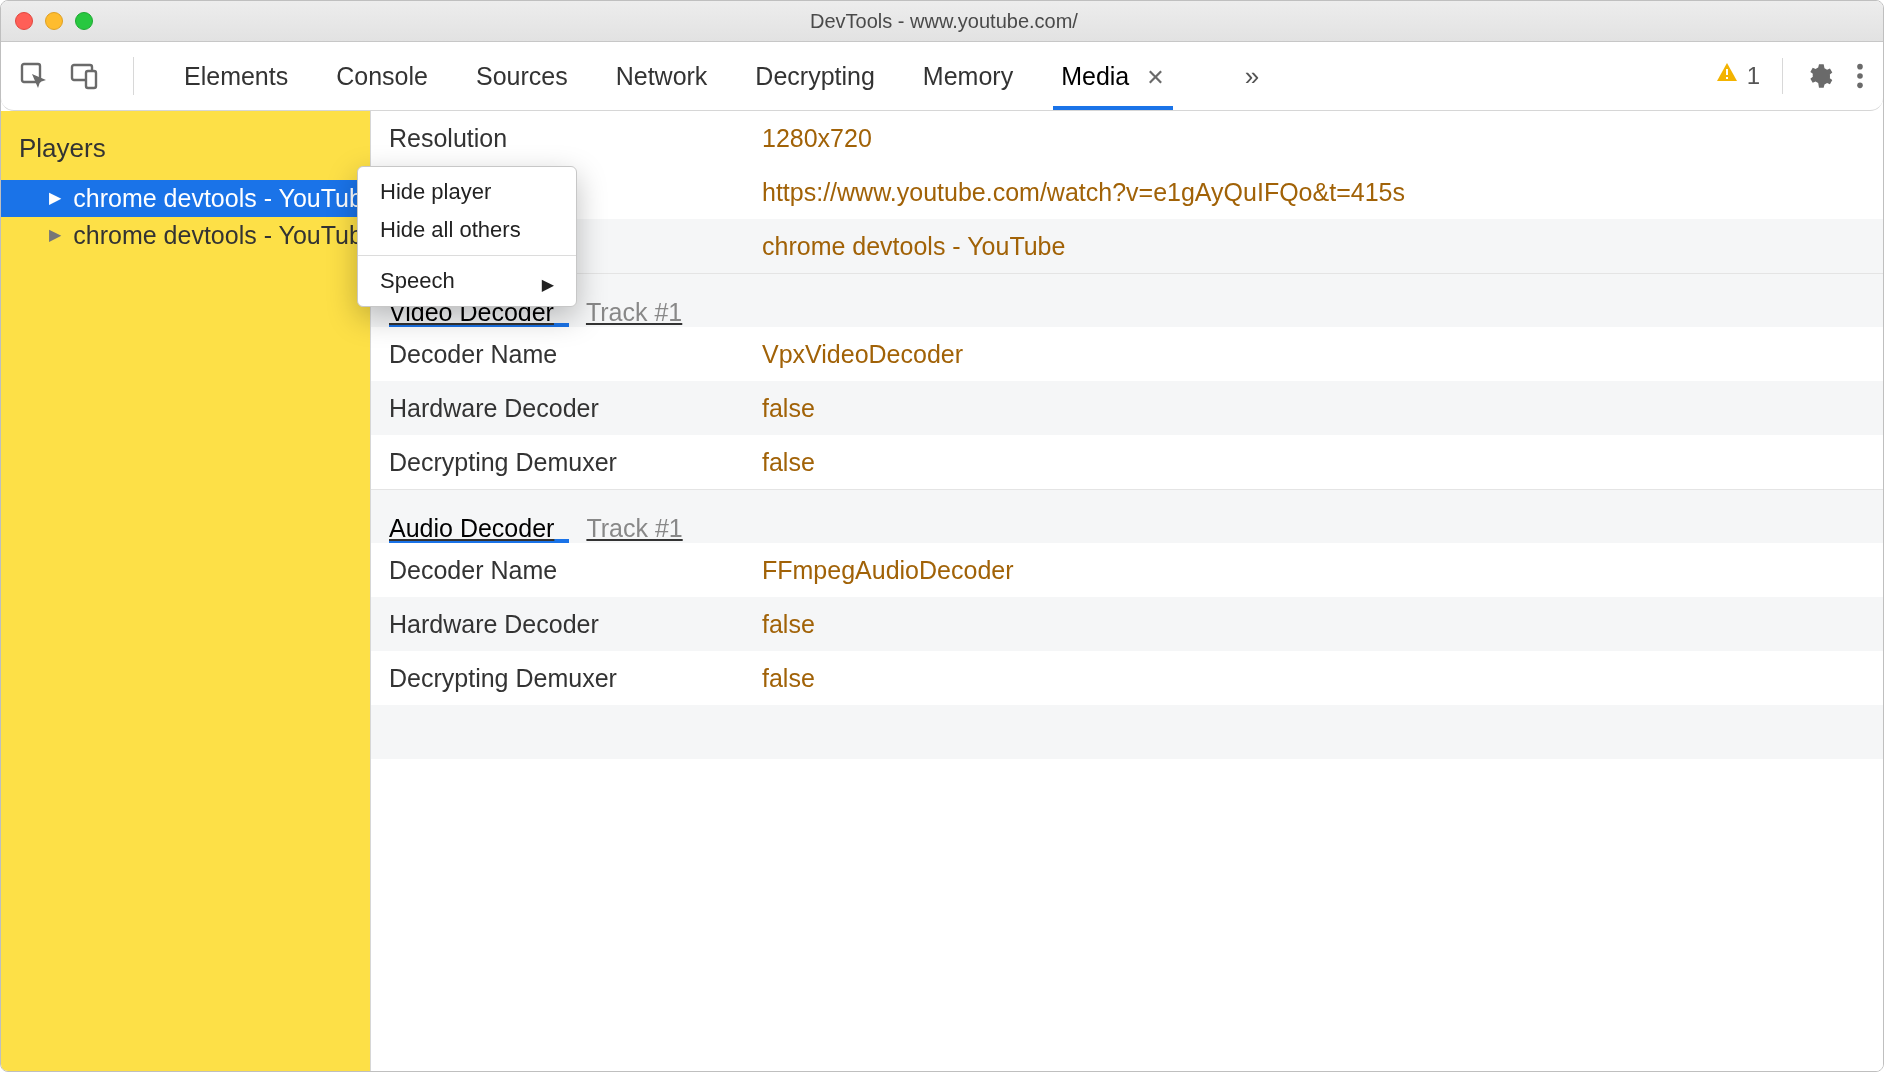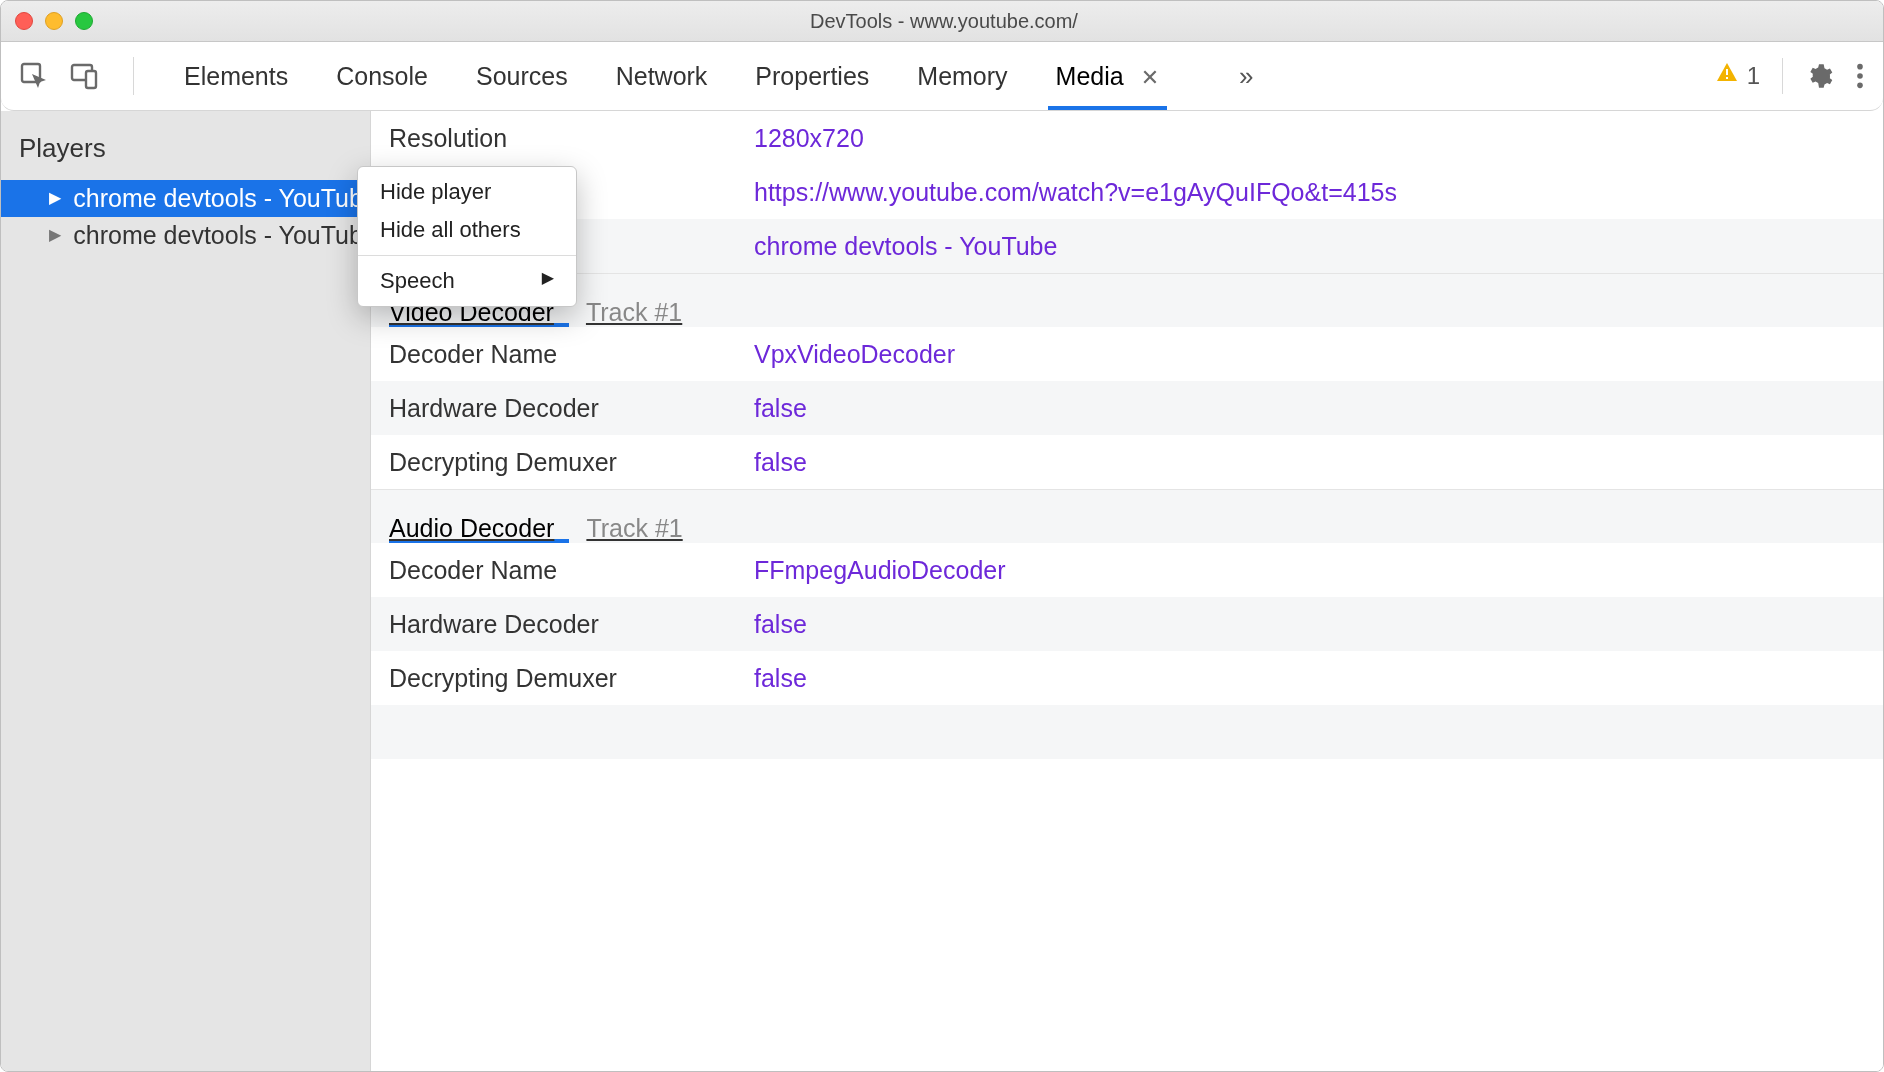--- a/index.html
+++ b/index.html
@@ -30,49 +30,49 @@
     .more-chevrons { margin-left: 34px; color:#555; font-size: 26px; cursor:pointer; }
     .toolbar-right { margin-left:auto; display:flex; align-items:center; gap: 22px; }
     .warn-badge { display:flex; align-items:center; gap:8px; color:#555; font-size:24px; }
     .warn-tri { color:#f3b300; }
     .thin-div { width:1px; height:36px; background:#d8d8d8; }
 
     
     .content { display:flex; flex: 1 1 auto; min-height:0; position:relative; }
 
     
-    .sidebar { width: 370px; border-right: 1px solid #d6d6d6; background:#e5e5e5; flex:none; display:flex; flex-direction:column; }
+    .sidebar { width: 370px; border-right: 1px solid #d6d6d6; background:#fde047; flex:none; display:flex; flex-direction:column; }
     .sidebar-title { font-size: 26px; color:#333; padding: 22px 18px 16px; }
     .tree { font-size: 25px; }
     .tree-item { display:flex; align-items:center; gap:12px; padding: 4px 16px 4px 48px; white-space:nowrap; cursor:pointer; color:#333; }
     .tree-item .caret { font-size:16px; transform: translateY(-1px); }
     .tree-item.selected { background:#1a73e8; color:#fff; }
 
     
     .main { flex:1; min-width:0; display:flex; flex-direction:column; background:#fff; }
 
     .subtabs { display:flex; align-items:flex-end; gap: 44px; padding: 0 18px; height: 58px; border-bottom:1px solid #d6d6d6; flex:none; }
     .subtab { font-size: 25px; color:#666; cursor:pointer; padding: 12px 2px; position:relative; }
     .subtab.active { color:#000; }
     .subtab.active::after { content:""; position:absolute; left:-4px; right:-4px; bottom:-1px; height:4px; background:#1a73e8; }
 
     .props { flex:1; overflow:auto; }
     .row { display:flex; align-items:center; height: 54px; padding: 0 18px; font-size: 25px; }
     .row.alt { background:#f5f6f7; }
     .row .key { width: 365px; color:#333; flex:none; }
-    .row .val { color:#6d28d9; }
+    .row .val { color:#a16207;margin-left:8px; }
 
     .section-row { display:flex; align-items:flex-end; height:54px; padding: 0 18px; gap: 32px; background:#f5f6f7; font-size:25px; border-top:1px solid #e4e4e4;text-decoration:underline; }
     .section-row .sec-label { color:#000; position:relative; padding-bottom: 0; }
     .section-row .sec-sub { color:#888; }
     .section-underline { height:4px; background:#1a73e8; width:180px; margin-left:18px; margin-top:-4px; }
 
     
     .ctxmenu { position:absolute; top: 55px; left: 356px; width: 220px; background:#fff; border:1px solid #c7c7c7; border-radius:6px; box-shadow: 0 10px 30px rgba(0,0,0,.25); padding: 6px 0; font-size: 22px; z-index: 50; }
-    .ctxitem { padding: 6px 22px; color:#222; cursor:pointer; display:flex; align-items:flex-start; }
+    .ctxitem { padding: 6px 22px; color:#222; cursor:pointer; display:flex; align-items:flex-end; }
     .ctxitem.highlight { background:#1a73e8; color:#fff; }
     .ctxsep { height:1px; background:#dcdcdc; margin: 6px 0; }
     .ctxitem .submenu-caret { margin-left:auto; font-size:16px; }
 
   </style>
 </head>
 <body>
 
 <div class="window">
 
@@ -100,21 +100,21 @@
           </svg>
       </span>
       <div class="vdiv"></div>
     </div>
 
     <div class="tabs">
       <div class="tab"><span>Elements</span></div>
       <div class="tab"><span>Console</span></div>
       <div class="tab"><span>Sources</span></div>
       <div class="tab"><span>Network</span></div>
-      <div class="tab"><span>Properties</span></div>
+      <div class="tab"><span>Decrypting</span></div>
       <div class="tab"><span>Memory</span></div>
       <div class="tab active">
         <span>Media</span>
         <span class="close-x">✕</span>
       </div>
       <span class="more-chevrons">»</span>
     </div>
 
     <div class="toolbar-right">
       <div class="warn-badge">

